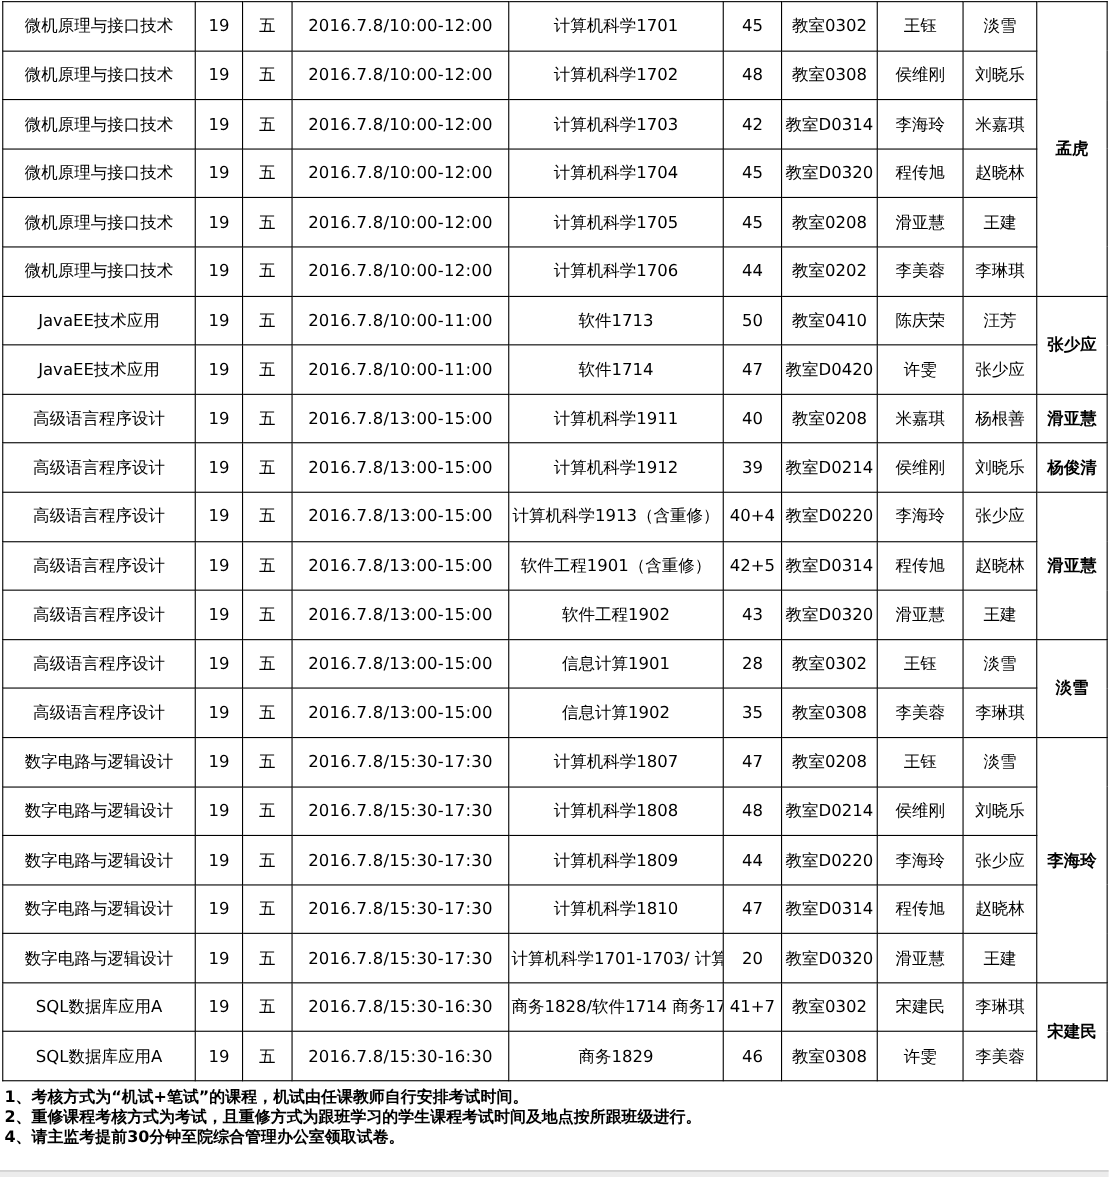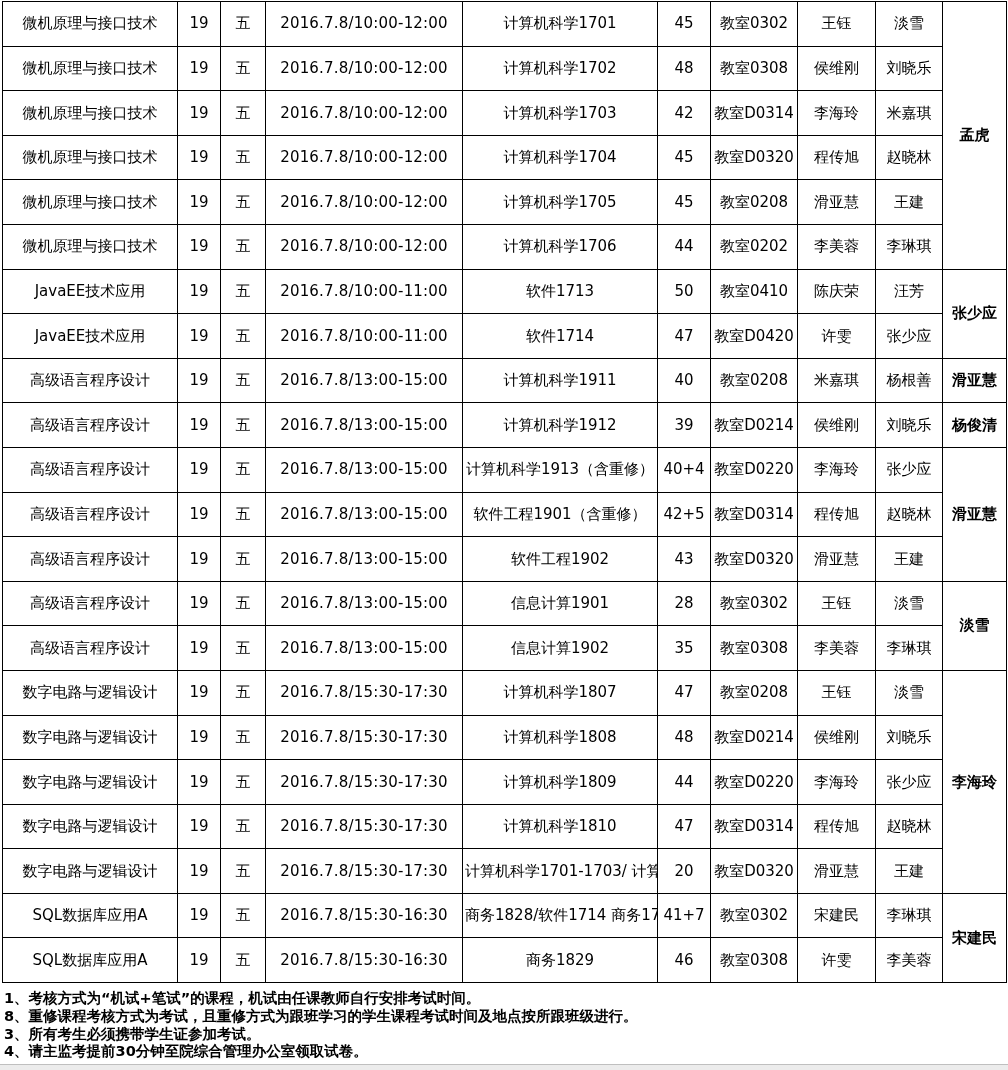--- a/index.html
+++ b/index.html
@@ -317,19 +317,18 @@
         <td>46</td>
         <td class="room">教室0308</td>
         <td>许雯</td>
         <td>李美蓉</td>
       </tr>
     </tbody>
   </table>
 
   <div class="notes">
     <div class="item">1、考核方式为“机试+笔试”的课程，机试由任课教师自行安排考试时间。</div>
-    <div class="item">8、重修课程考核方式为考试，且重修方式为跟班学习的学生课程考试时间及地点按所跟班级进行。</div>
-    <div class="item">3、所有考生必须携带学生证参加考试。</div>
+    <div class="item">2、重修课程考核方式为考试，且重修方式为跟班学习的学生课程考试时间及地点按所跟班级进行。</div>
     <div class="item">4、请主监考提前30分钟至院综合管理办公室领取试卷。</div>
   </div>
 
   <div class="bottom-strip"></div>
 </div>
 
 </body></html>

